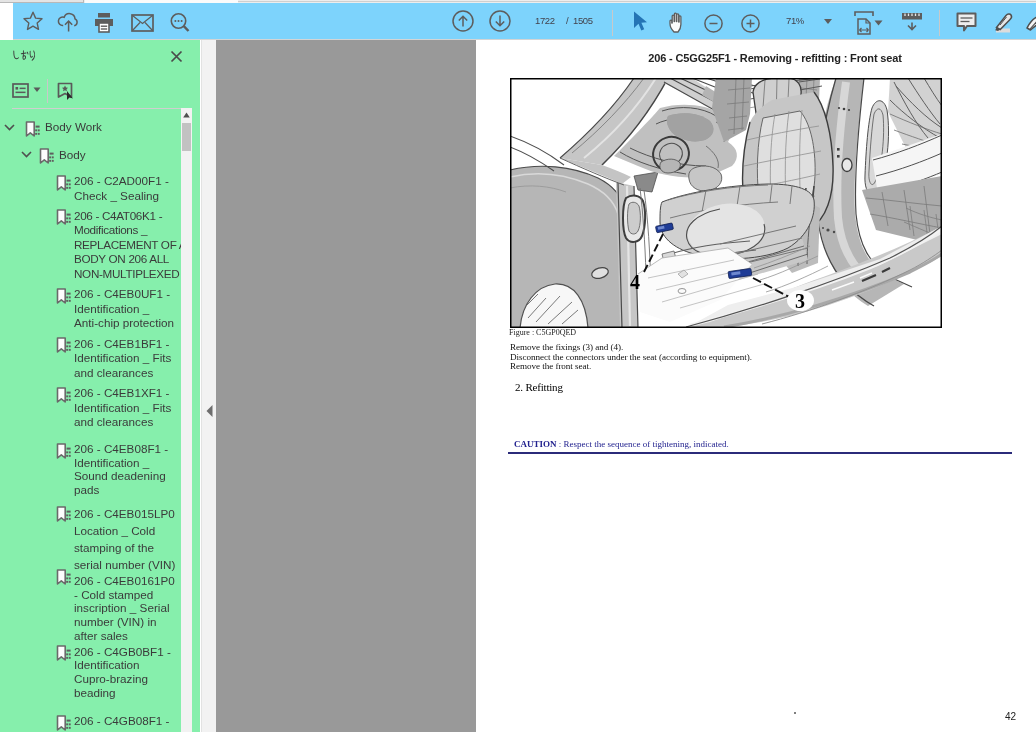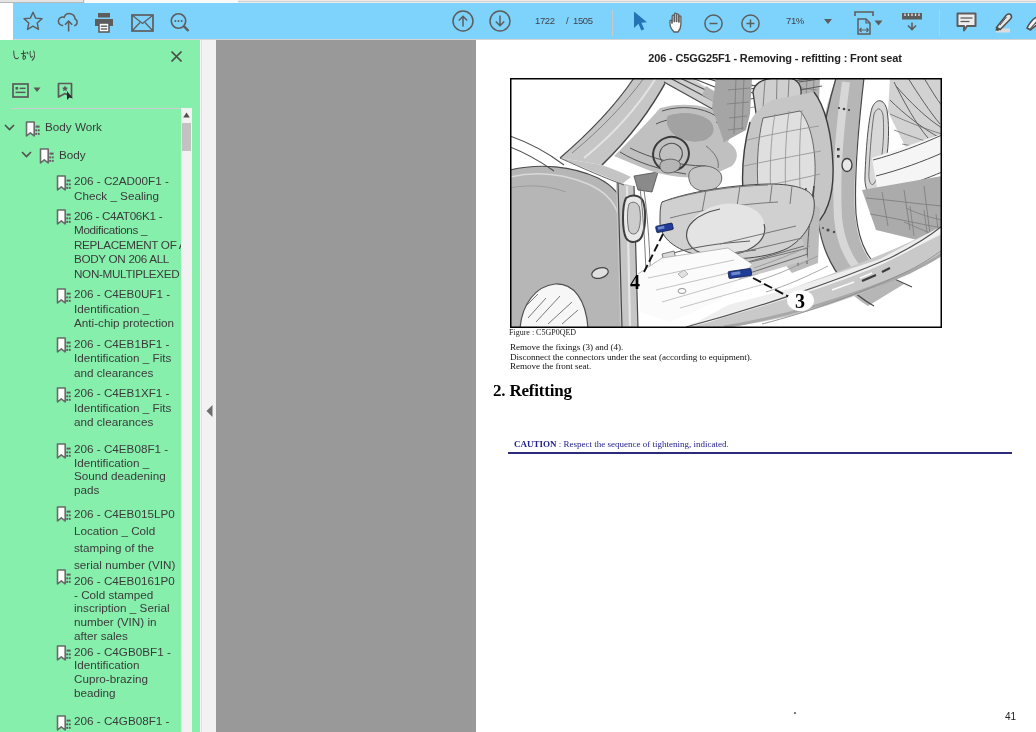--- a/index.html
+++ b/index.html
@@ -34,22 +34,22 @@
 
 
 #canvas { left:216px; top:40px; width:820px; height:692px; background:#999999; }
 #page { position:absolute; left:260px; top:0; width:560px; height:692px; background:#ffffff; }
 #phead { position:absolute; left:39px; top:12px; width:520px; text-align:center;
   font-size:11px; font-weight:bold; color:#222; letter-spacing:-0.15px;}
 #figure { position:absolute; left:34px; top:38px; width:432px; height:250px; }
 #figcap { position:absolute; left:33px; top:288px; font-family:"Liberation Serif",serif; font-size:8px; color:#222; }
 .para { position:absolute; left:34px; font-family:"Liberation Serif",serif; font-size:9.1px;
   line-height:9.65px; color:#111; letter-spacing:-0.05px; white-space:nowrap;}
-#h2r { position:absolute; left:17px; top:340.5px; font-family:"Liberation Serif",serif;
-  font-size:17px; font-weight:bold; color:#000; letter-spacing:-0.2px;}
+#h2r { position:absolute; left:39px; top:340.5px; font-family:"Liberation Serif",serif;
+  font-size:11px; font-weight:normal; color:#000; letter-spacing:-0.2px;}
 #caution { position:absolute; left:38px; top:398.5px; font-family:"Liberation Serif",serif;
   font-size:9px; color:#23238f; white-space:nowrap; }
 #crule { position:absolute; left:32px; top:412px; width:504px; height:1.5px; background:#2b2b7a; }
 #pfootnum { position:absolute; left:526px; top:670.5px; width:14px; text-align:right; font-size:10px; color:#222; }
 #pfootdot { position:absolute; left:318px; top:672px; width:2px; height:2px; background:#555; border-radius:50%; }
 </style>
 </head>
 <body>
 <div id="root">
   <div class="abs" id="tabstrip"></div>
@@ -481,17 +481,17 @@
   <text x="285" y="230" font-family="Liberation Serif,serif" font-size="20" font-weight="bold" fill="#000">3</text>
 
   <rect x="0.75" y="0.75" width="430.5" height="248.5" fill="none" stroke="#000" stroke-width="1.5"></rect>
 </svg>
       </div>
       <div id="figcap">Figure : C5GP0QED</div>
       <div class="para" style="top:303px">Remove the fixings (3) and (4).<br>Disconnect the connectors under the seat (according to equipment).<br>Remove the front seat.</div>
       <div id="h2r">2. Refitting</div>
       <div id="caution"><b>CAUTION</b> : Respect the sequence of tightening, indicated.</div>
       <div id="crule"></div>
-      <div id="pfootnum">41</div>
+      <div id="pfootnum">42</div>
       <div id="pfootdot"></div>
     </div>
   </div>
 </div>
 
 </body></html>

